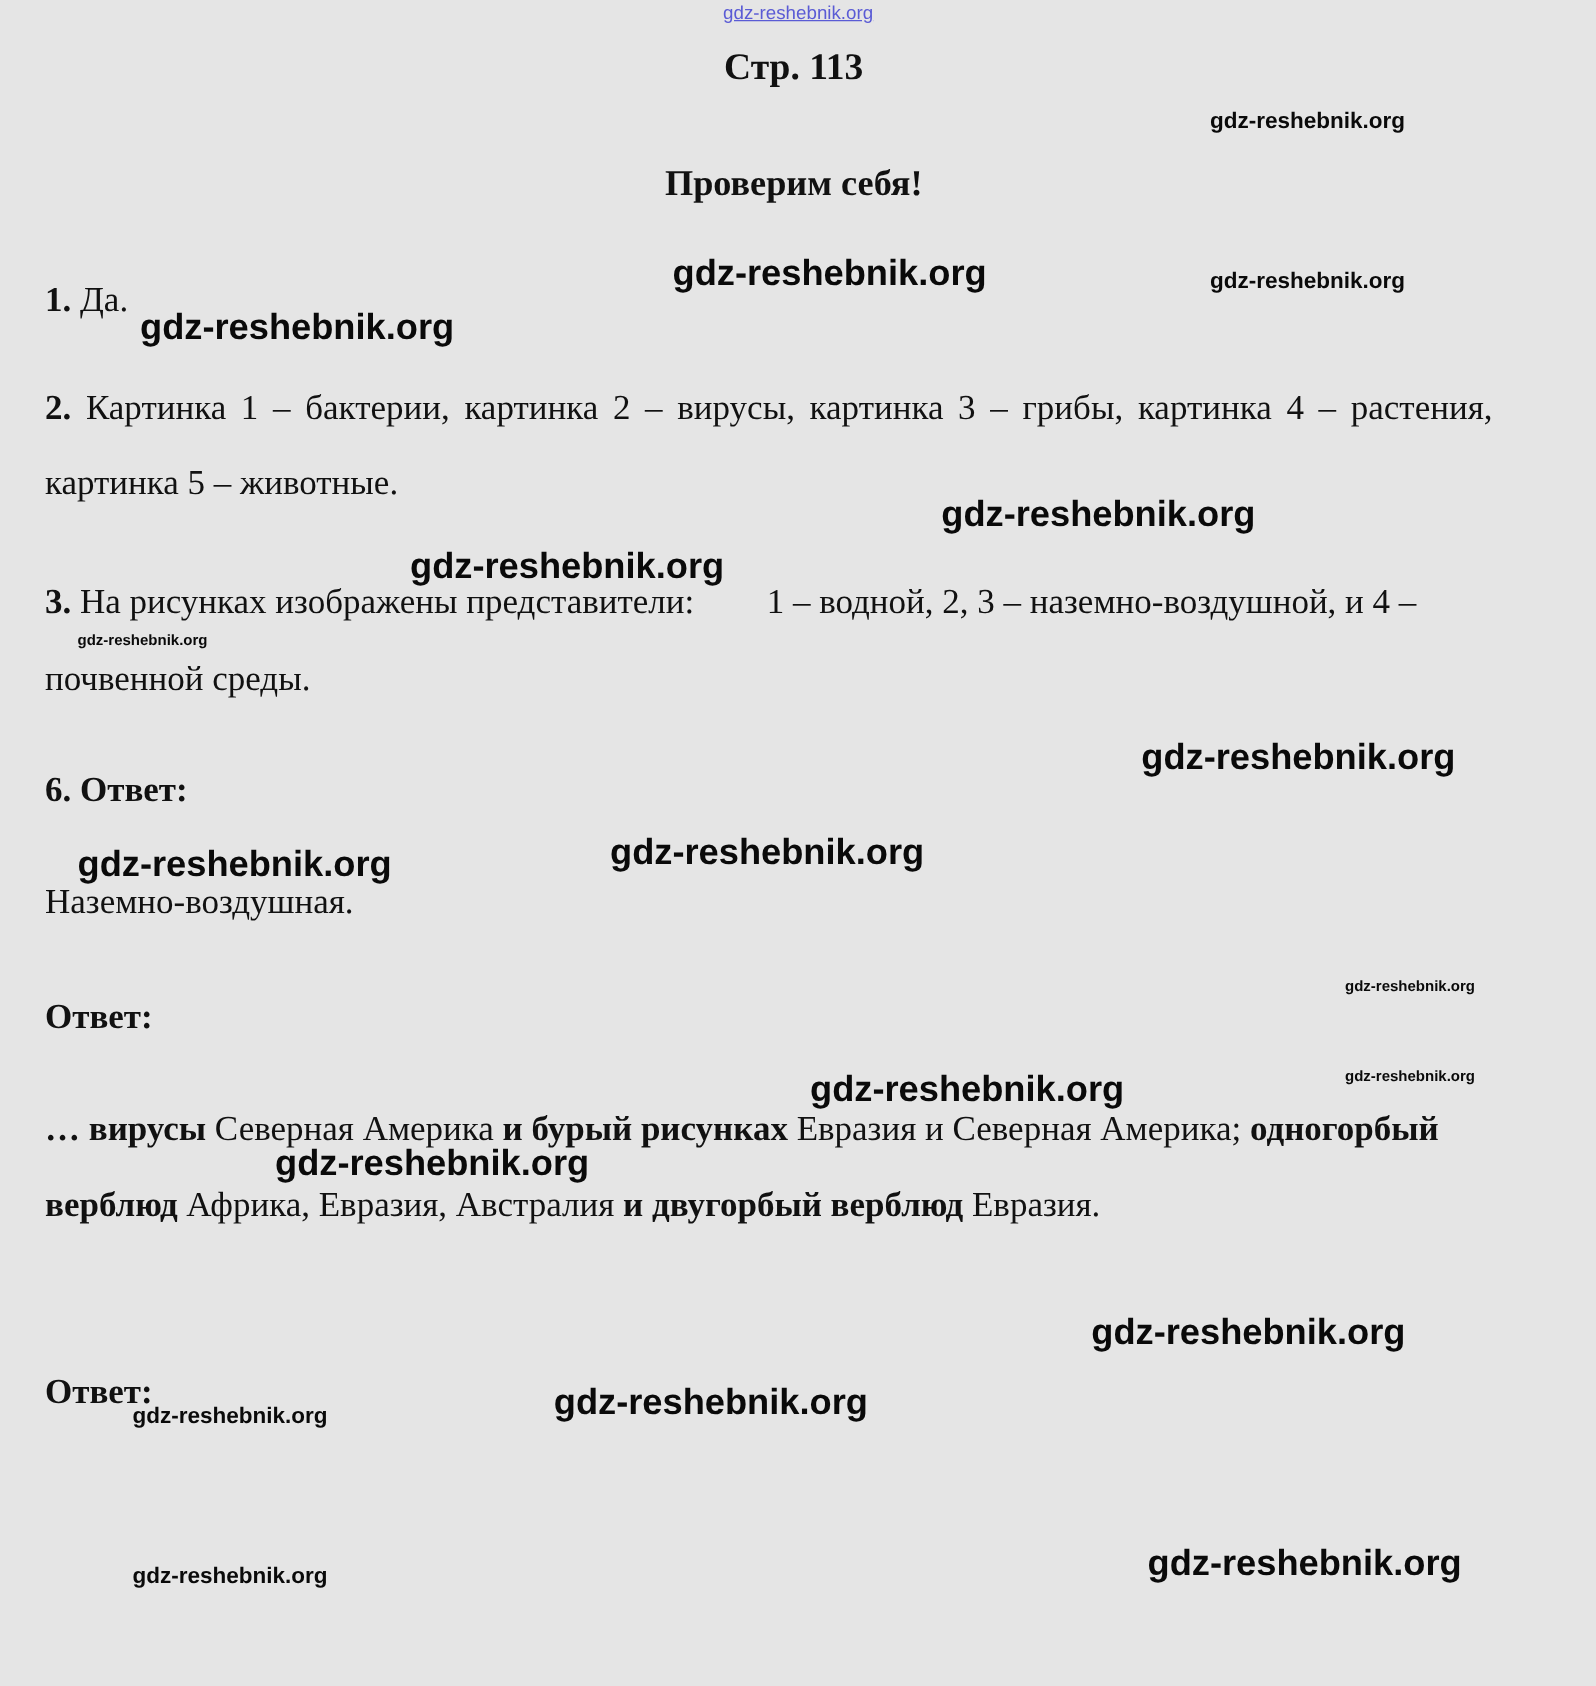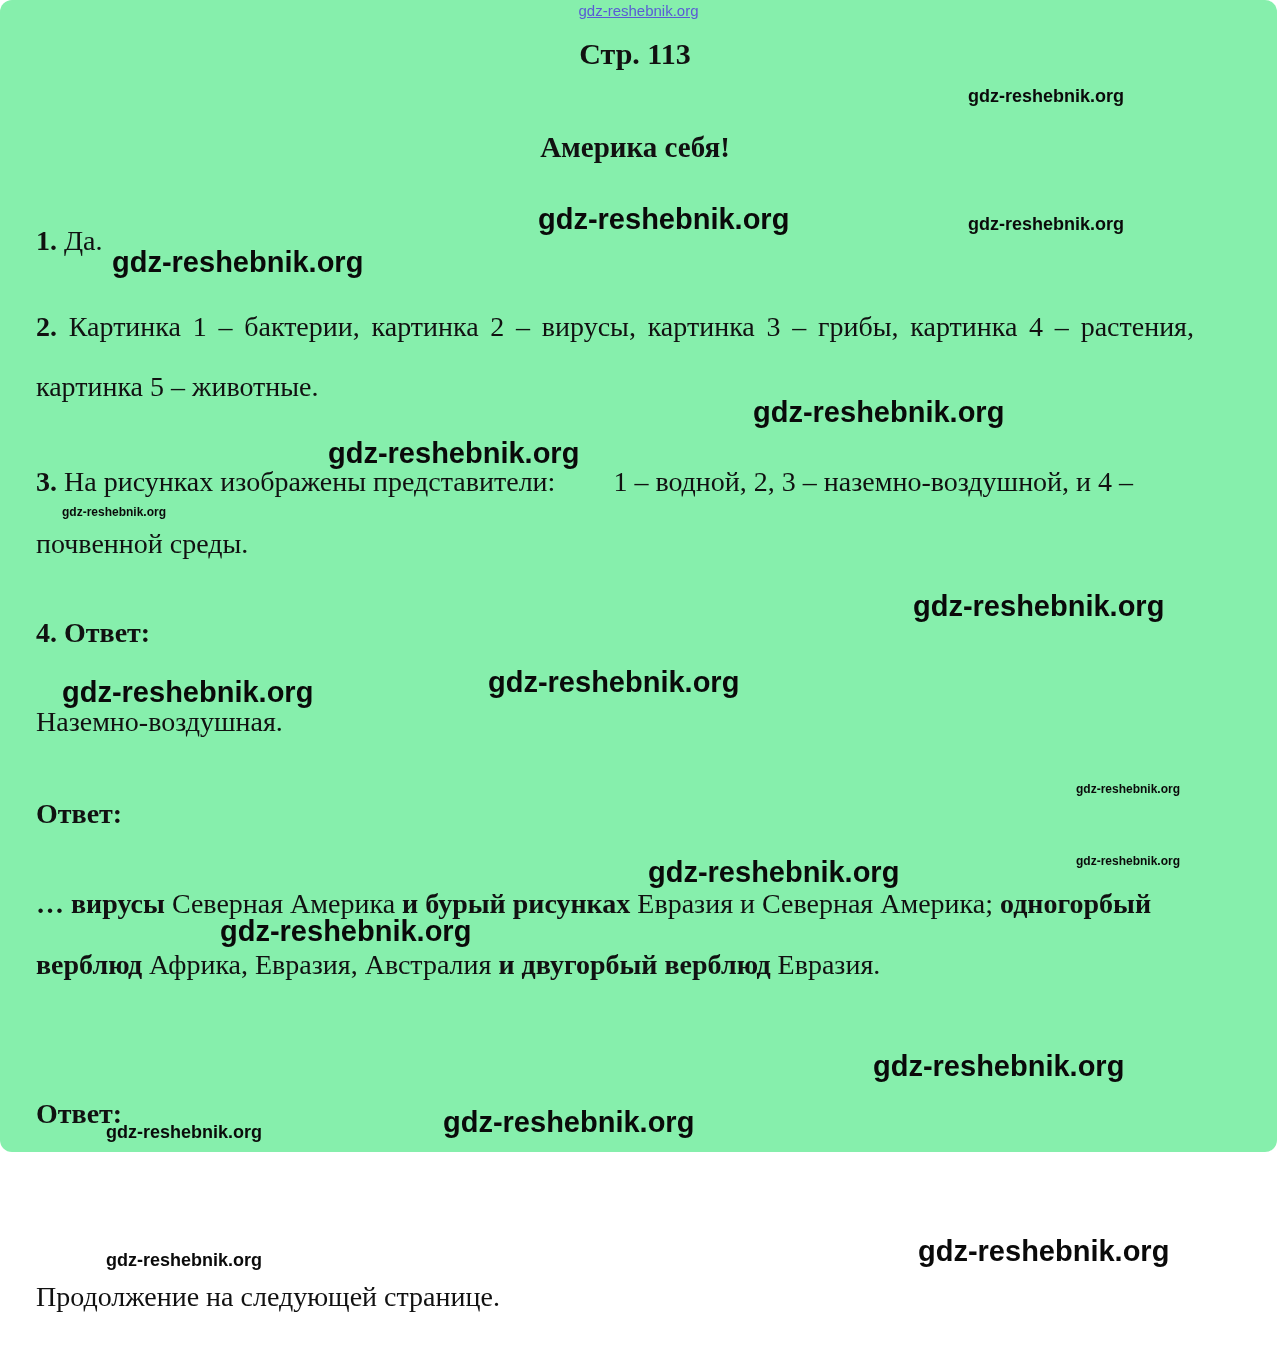--- a/index.html
+++ b/index.html
@@ -6,23 +6,22 @@
   html, body { background: #ffffff; }
   body {
     width: 1277px; height: 1349px;
     font-family: "Liberation Serif", serif;
     color: #111111;
     position: relative;
     overflow: hidden;
   }
   .page {
     position: relative;
-    width: 1277px; height: 1152px;
-    background: #86efac;
-    border-radius: 12px;
+    width: 1277px; height: 1349px;
+    background: #e5e5e5;
   }
   
   .wm {
     position: absolute;
     font-family: "Liberation Sans", sans-serif;
     font-weight: 700;
     color: #0a0a0a;
     white-space: nowrap;
     z-index: 1;
   }
@@ -81,31 +80,30 @@
   <div class="wm wm-xs" style="left:1076px;top:854px;">gdz-reshebnik.org</div>
   <div class="wm wm-lg" style="left:648px;top:856px;">gdz-reshebnik.org</div>
   <div class="wm wm-lg" style="left:220px;top:915px;">gdz-reshebnik.org</div>
   <div class="wm wm-lg" style="left:873px;top:1050px;">gdz-reshebnik.org</div>
   <div class="wm wm-lg" style="left:443px;top:1106px;">gdz-reshebnik.org</div>
   <div class="wm wm-md" style="left:106px;top:1122px;">gdz-reshebnik.org</div>
   <div class="wm wm-lg" style="left:918px;top:1235px;">gdz-reshebnik.org</div>
   <div class="wm wm-md" style="left:106px;top:1250px;">gdz-reshebnik.org</div>
 
   <div class="txt center heading" style="top:34px;">Стр. 113</div>
-  <div class="txt center heading" style="top:127px;font-size:29px;">Америка себя!</div>
+  <div class="txt center heading" style="top:127px;font-size:29px;">Проверим себя!</div>
 
   <div class="txt para" style="top:211px;"><span class="b">1.</span><span> Да.</span></div>
 
   <div class="txt para justify" style="top:297px;"><span class="b">2.</span><span> Картинка 1 – бактерии, картинка 2 – вирусы, картинка 3 – грибы, картинка 4 – растения, картинка 5 – животные.</span></div>
 
   <div class="txt para" style="top:451px;line-height:62px;"><span class="b">3.</span><span> На рисунках изображены представители:</span><span class="tabgap"></span><span>1 – водной, 2, 3 – наземно-воздушной, и 4 – почвенной среды.</span></div>
 
-  <div class="txt para b" style="top:603px;">4. Ответ:</div>
+  <div class="txt para b" style="top:603px;">6. Ответ:</div>
   <div class="txt para" style="top:692px;">Наземно-воздушная.</div>
 
   <div class="txt para b" style="top:784px;">Ответ:</div>
   <div class="txt para" style="top:873px;line-height:61px;width:1150px;"><span class="b">… вирусы </span><span>Северная Америка </span><span class="b">и бурый рисунках </span><span>Евразия и Северная Америка; </span><span class="b">одногорбый верблюд </span><span>Африка, Евразия, Австралия </span><span class="b">и двугорбый верблюд </span><span>Евразия.</span></div>
 
   <div class="txt para b" style="top:1084px;">Ответ:</div>
 
-  <div class="txt para" style="top:1267px;">Продолжение на следующей странице.</div>
 
 </div>
 
 </body></html>

